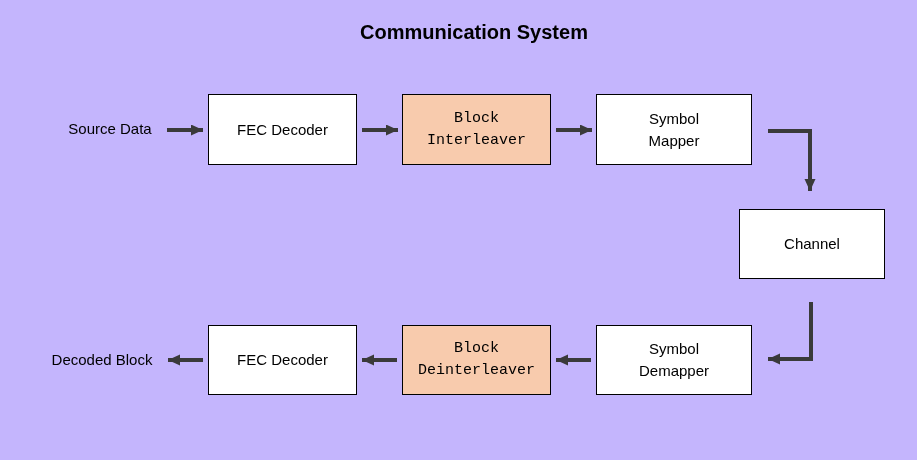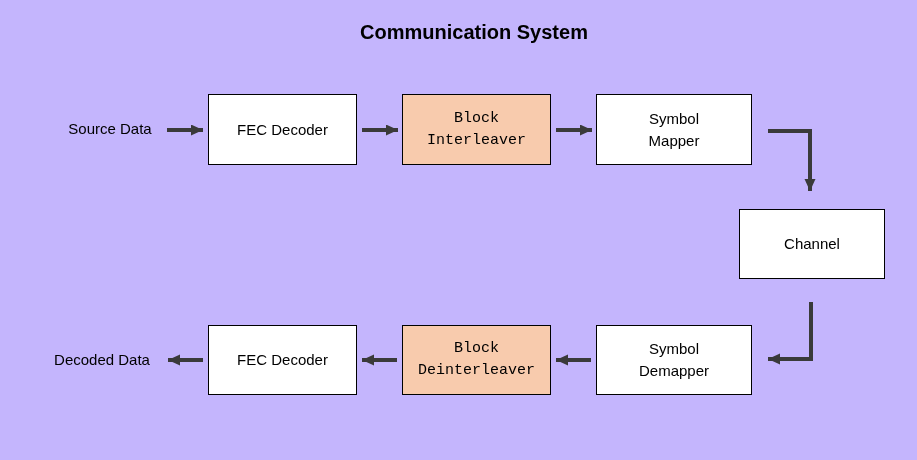--- a/index.html
+++ b/index.html
@@ -78,21 +78,21 @@
   #label-decoded-data { left: 37px; top: 351px; width: 130px; }
 </style>
 </head>
 <body>
 
 <div class="canvas">
 
   <div class="diagram-title">Communication System</div>
 
   <div class="flow-label" id="label-source-data">Source Data</div>
-  <div class="flow-label" id="label-decoded-data">Decoded Data</div>
+  <div class="flow-label" id="label-decoded-data">Decoded Block</div>
 
   <div class="box" id="box-fec-encoder">FEC Decoder</div>
   <div class="box highlight" id="box-block-interleaver">Block
 Interleaver</div>
   <div class="box" id="box-symbol-mapper">Symbol
 Mapper</div>
   <div class="box" id="box-fec-decoder">FEC Decoder</div>
   <div class="box" id="box-channel">Channel</div>
   <div class="box highlight" id="box-block-deinterleaver">Block
 Deinterleaver</div>

